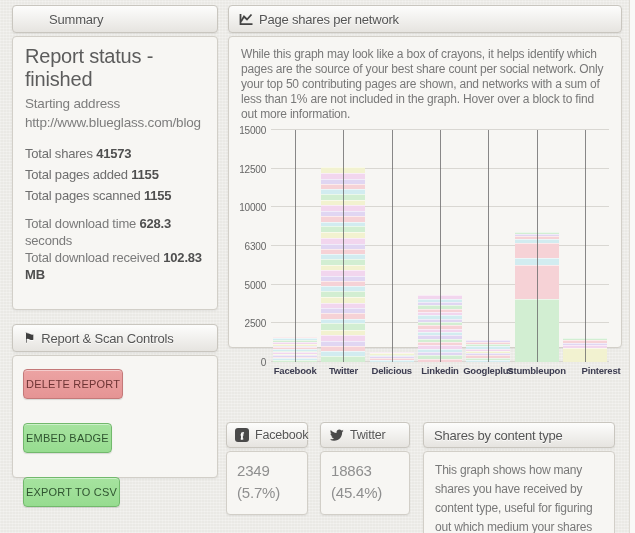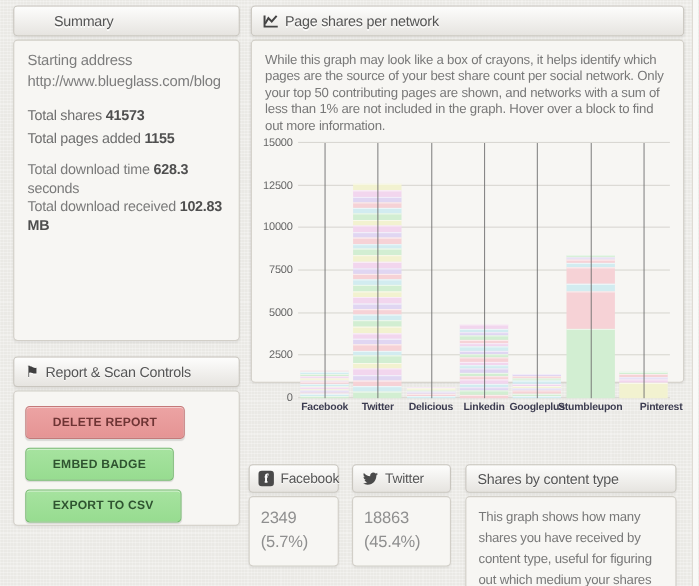--- a/index.html
+++ b/index.html
@@ -44,22 +44,22 @@
   .addr { font-size:13.5px; color:#7d7d7d; line-height:19px; margin-bottom:11px; }
   .stats { font-size:13px; color:#6e6e6e; line-height:21px; margin-bottom:9px; }
   .stats b, .substats b { color:#4f4f4f; }
   .substats { font-size:13px; color:#7a7a7a; line-height:17px; }
 
   .controls-panel { margin-top:14px; }
   .flag-icon { font-size:14px; color:#3f3f3f; line-height:1; }
   .controls-body { height:123px; padding:13px 10px 6px; }
   .btn {
     display:inline-block;
-    font-size:11px; font-weight:700; letter-spacing:.2px;
-    padding:8px 24px; margin:0 0 8px 0;
+    font-size:11px; font-weight:400; letter-spacing:.2px;
+    padding:8px 2px; margin:0 0 24px 0;
     border-radius:4px; cursor:pointer;
     box-shadow:inset 0 1px 0 rgba(255,255,255,.45), 0 1px 1px rgba(0,0,0,.12);
   }
   .btn-danger {
     background:linear-gradient(var(--danger-bg,#eca3a3), #e59494);
     border:1px solid var(--danger-border,#c47979);
     color:var(--danger-text,#6e3434);
   }
   .btn-success {
     background:linear-gradient(var(--success-bg,#a6e39f), #97dc90);
@@ -107,27 +107,29 @@
 
 <div class="page">
 
   <div class="left-col">
 
     <section>
       <header class="panel-header summary-header">
         <span class="hdr-label">Summary</span>
       </header>
       <div class="panel-body summary-body">
+        <h1>Report status - finished</h1>
         <p class="addr">
           <span>Starting address</span><br>
           <span>http://www.blueglass.com/blog</span>
         </p>
         <p class="stats">
           <span><span>Total shares</span> <b>41573</b></span><br>
           <span><span>Total pages added</span> <b>1155</b></span><br>
+          <span><span>Total pages scanned</span> <b>1155</b></span>
         </p>
         <p class="substats">
           <span><span>Total download time</span> <b>628.3</b><span> seconds</span></span><br>
           <span><span>Total download received</span> <b>102.83 MB</b></span>
         </p>
       </div>
     </section>
 
     <section class="controls-panel">
       <header class="panel-header">
@@ -158,21 +160,21 @@
         <p class="chart-desc">While this graph may look like a box of crayons, it helps identify which pages are the source of your best share count per social network. Only your top 50 contributing pages are shown, and networks with a sum of less than 1% are not included in the graph. Hover over a block to find out more information.</p>
         <div class="chart">
           <div class="plot">
               <div class="gridline" style="bottom: 0px;"></div>
               <div class="ytick" style="bottom: 0px;">0</div>
               <div class="gridline" style="bottom: 38.6667px;"></div>
               <div class="ytick" style="bottom: 38.6667px;">2500</div>
               <div class="gridline" style="bottom: 77.3333px;"></div>
               <div class="ytick" style="bottom: 77.3333px;">5000</div>
               <div class="gridline" style="bottom: 116px;"></div>
-              <div class="ytick" style="bottom: 116px;">7500</div>
+              <div class="ytick" style="bottom: 116px;">6300</div>
               <div class="gridline" style="bottom: 154.667px;"></div>
               <div class="ytick" style="bottom: 154.667px;">10000</div>
               <div class="gridline" style="bottom: 193.333px;"></div>
               <div class="ytick" style="bottom: 193.333px;">12500</div>
               <div class="gridline" style="bottom: 232px;"></div>
               <div class="ytick" style="bottom: 232px;">15000</div>
               <div class="bar" style="left: 2.14286px;">
                 <div class="seg" style="height: 1.856px; background: rgb(210, 238, 210);"></div>
                 <div class="seg" style="height: 1.70133px; background: rgb(210, 236, 240);"></div>
                 <div class="seg" style="height: 1.54667px; background: rgb(246, 210, 214);"></div>

